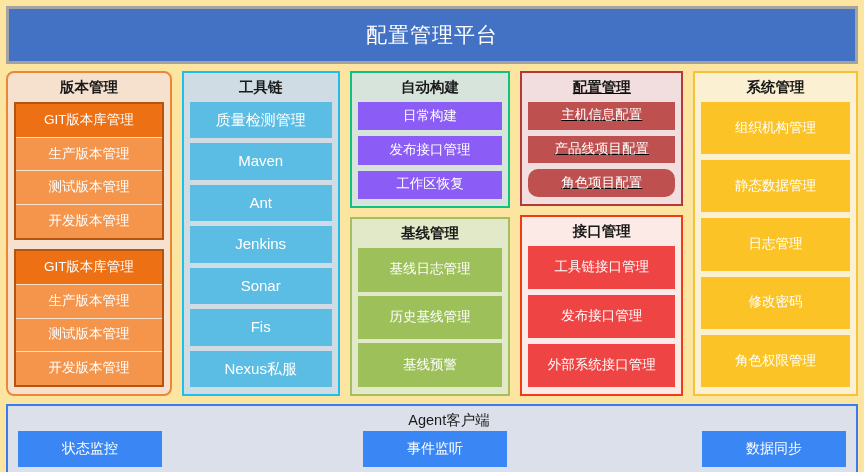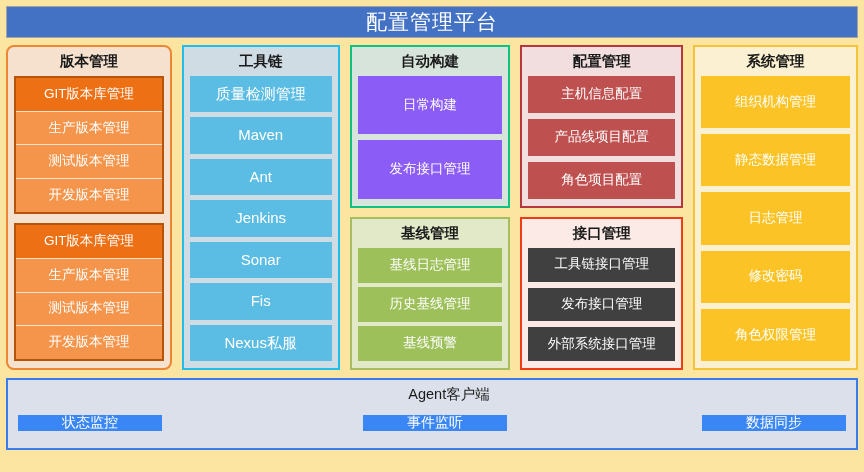--- a/index.html
+++ b/index.html
@@ -11,23 +11,23 @@
   }
   .page{
     position:relative;
     width:864px;height:472px;
     box-sizing:border-box;
     padding:6px;
   }
 
   
   .title-bar{
-    height:32px;
+    height:58px;
     background:#4372C4;
-    border:1px solid #a3a3a3;
+    border:3px solid #a3a3a3;
     display:flex;align-items:center;justify-content:center;
     color:#FFFFFF;
     font-size:21px;
     letter-spacing:1px;
     box-sizing:border-box;
   }
 
   
   .columns{
     margin-top:7px;
@@ -104,25 +104,25 @@
   .theme-build .item:last-child{margin-bottom:0;}
 
   
   .theme-base{background:#E2E9C9;border-color:#A5BE5F;}
   .theme-base .item{background:#9DC05A;flex:1;margin-bottom:4px;}
   .theme-base .item:last-child{margin-bottom:0;}
 
   
   .theme-config{background:#F2DEDE;border-color:#B4383C;}
   .theme-config .item{background:#BE5050;flex:1;margin-bottom:6px;}
-  .theme-config .item:last-child{margin-bottom:0;}
+  .theme-config .item:last-child{margin-bottom:0;border-radius:10px;}
 
   
   .theme-iface{background:#FBEAE5;border-color:#F03C14;}
-  .theme-iface .item{background:#404040;flex:1;margin-bottom:6px;}
+  .theme-iface .item{background:#ef4444;flex:1;margin-bottom:6px;}
   .theme-iface .item:last-child{margin-bottom:0;}
 
   
   .theme-system{background:#FCF0D2;border-color:#F5C33B;}
   .theme-system .item{background:#FBC325;flex:1;margin-bottom:6px;}
   .theme-system .item:last-child{margin-bottom:0;}
 
   
   .agent-bar{
     margin-top:8px;
@@ -143,21 +143,21 @@
   }
   .agent-buttons{
     flex:1;
     display:flex;
     align-items:center;
     justify-content:space-between;
     padding:0 10px 6px 10px;
   }
   .agent-btn{
     width:144px;
-    height:16px;
+    height:36px;
     background:#3A86F5;
     color:#FFFFFF;
     font-size:14px;
     display:flex;
     align-items:center;
     justify-content:center;
     box-sizing:border-box;
   }
   .agent-btn.center{margin-left:6px;}
 </style>
@@ -201,39 +201,40 @@
           <div class="item">Ant</div>
           <div class="item">Jenkins</div>
           <div class="item">Sonar</div>
           <div class="item">Fis</div>
           <div class="item">Nexus私服</div>
         </div>
       </div>
     </div>
 
     <div class="column col-3">
-      <div class="panel theme-build" style="height:163px;">
+      <div class="panel theme-build" style="height:137px;">
         <div class="panel-title">自动构建</div>
         <div class="panel-items">
           <div class="item">日常构建</div>
           <div class="item">发布接口管理</div>
+          <div class="item">工作区恢复</div>
         </div>
       </div>
       <div class="panel theme-base" style="flex:1;">
         <div class="panel-title">基线管理</div>
         <div class="panel-items">
           <div class="item">基线日志管理</div>
           <div class="item">历史基线管理</div>
           <div class="item">基线预警</div>
         </div>
       </div>
     </div>
 
     <div class="column col-4">
-      <div class="panel theme-config" style="height:163px;">
+      <div class="panel theme-config" style="height:135px;text-decoration:underline;">
         <div class="panel-title">配置管理</div>
         <div class="panel-items">
           <div class="item">主机信息配置</div>
           <div class="item">产品线项目配置</div>
           <div class="item">角色项目配置</div>
         </div>
       </div>
       <div class="panel theme-iface" style="flex:1;">
         <div class="panel-title">接口管理</div>
         <div class="panel-items">

